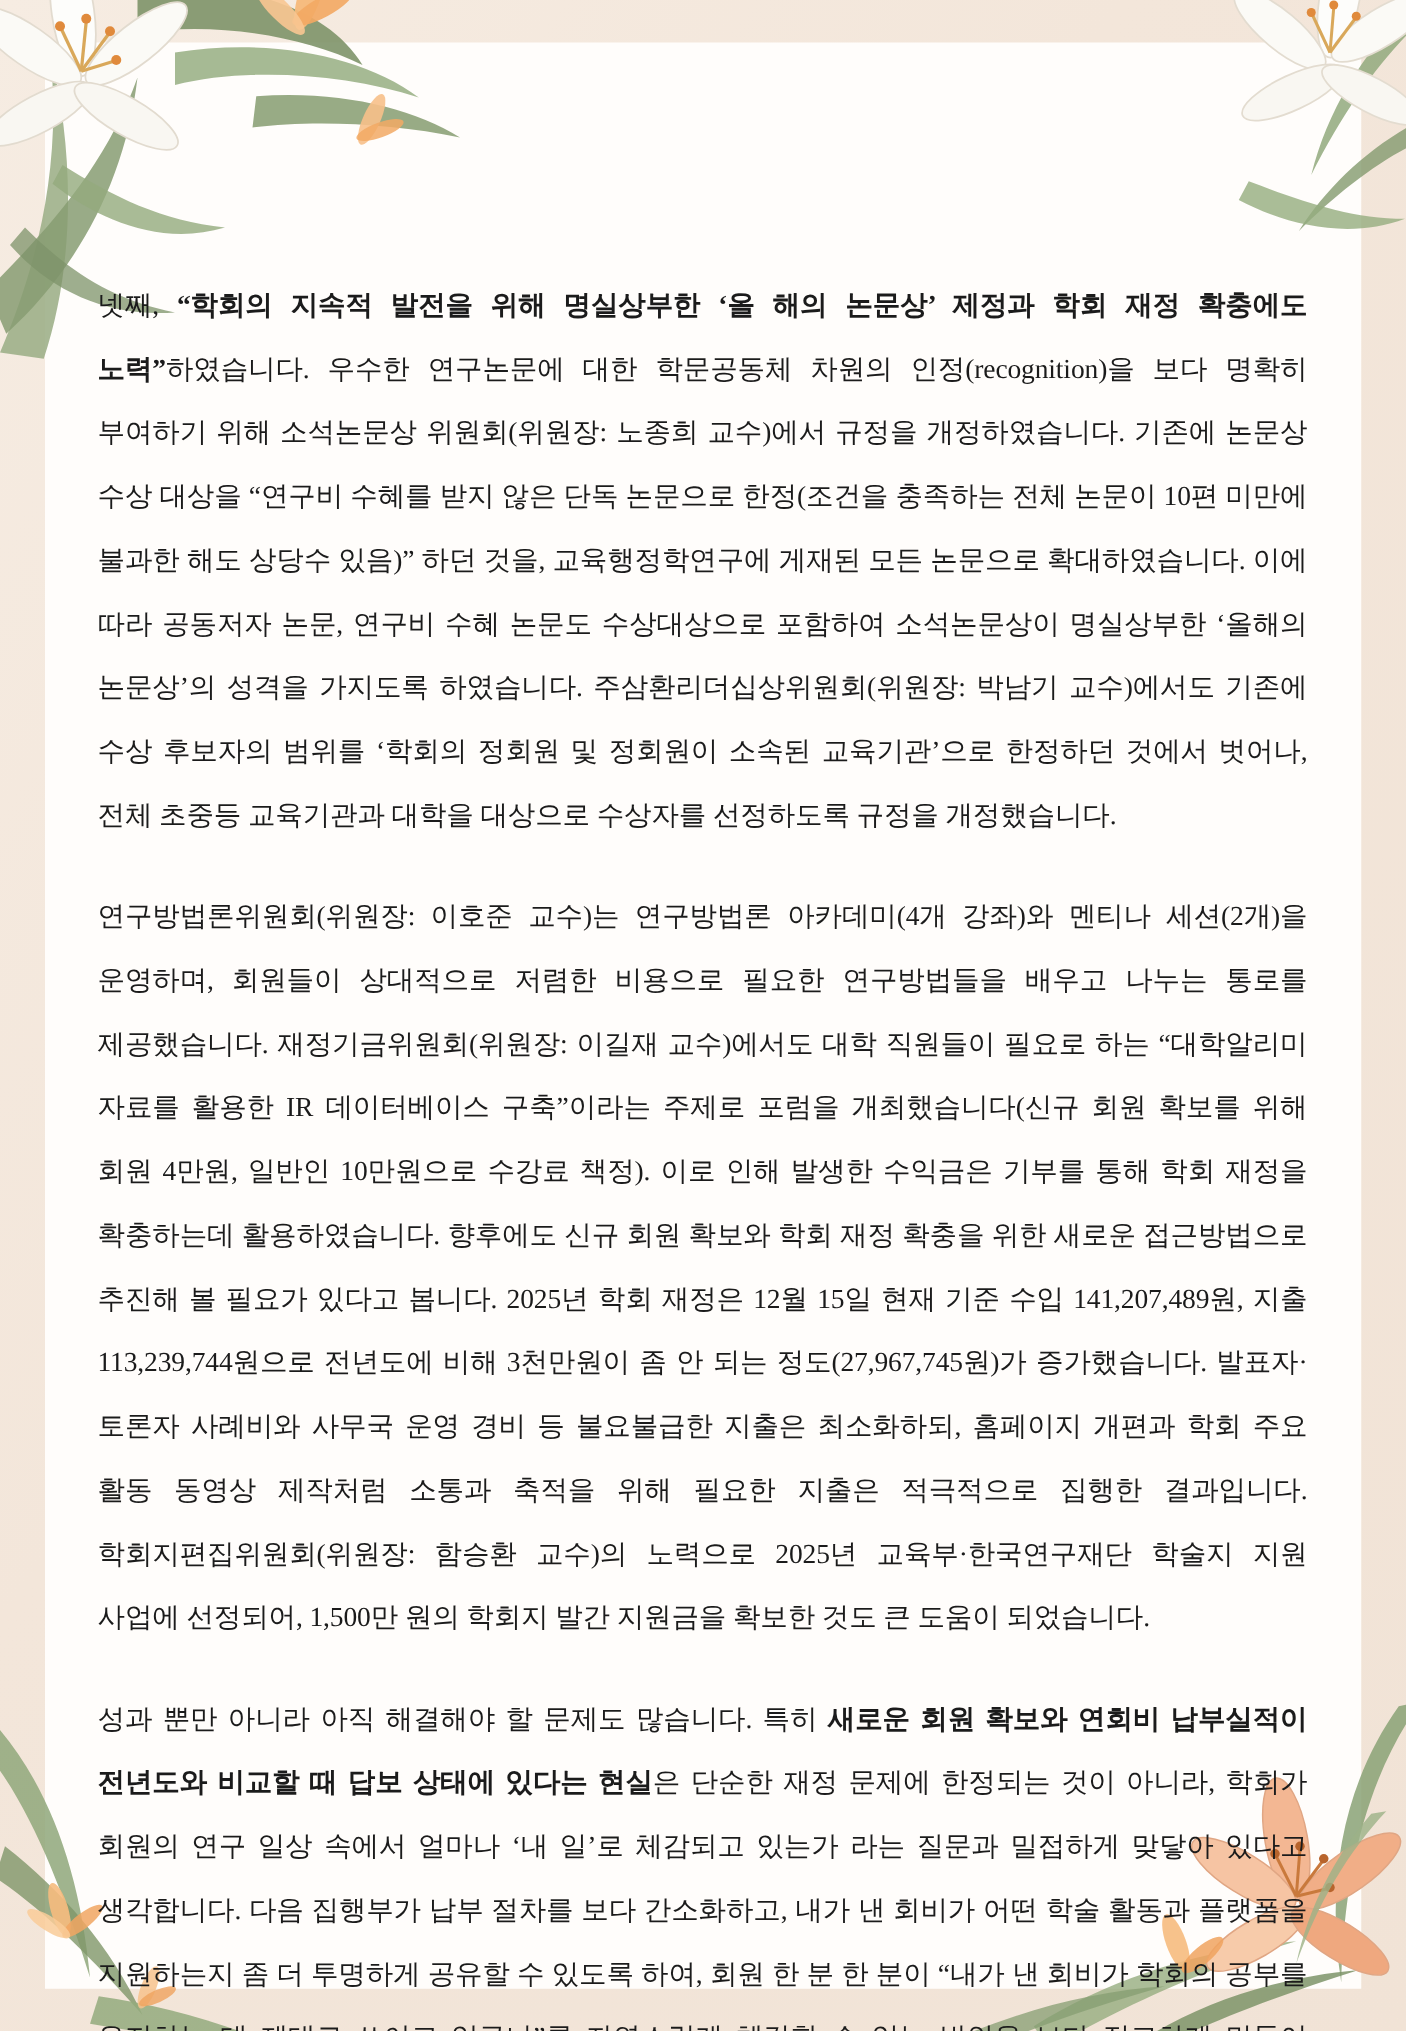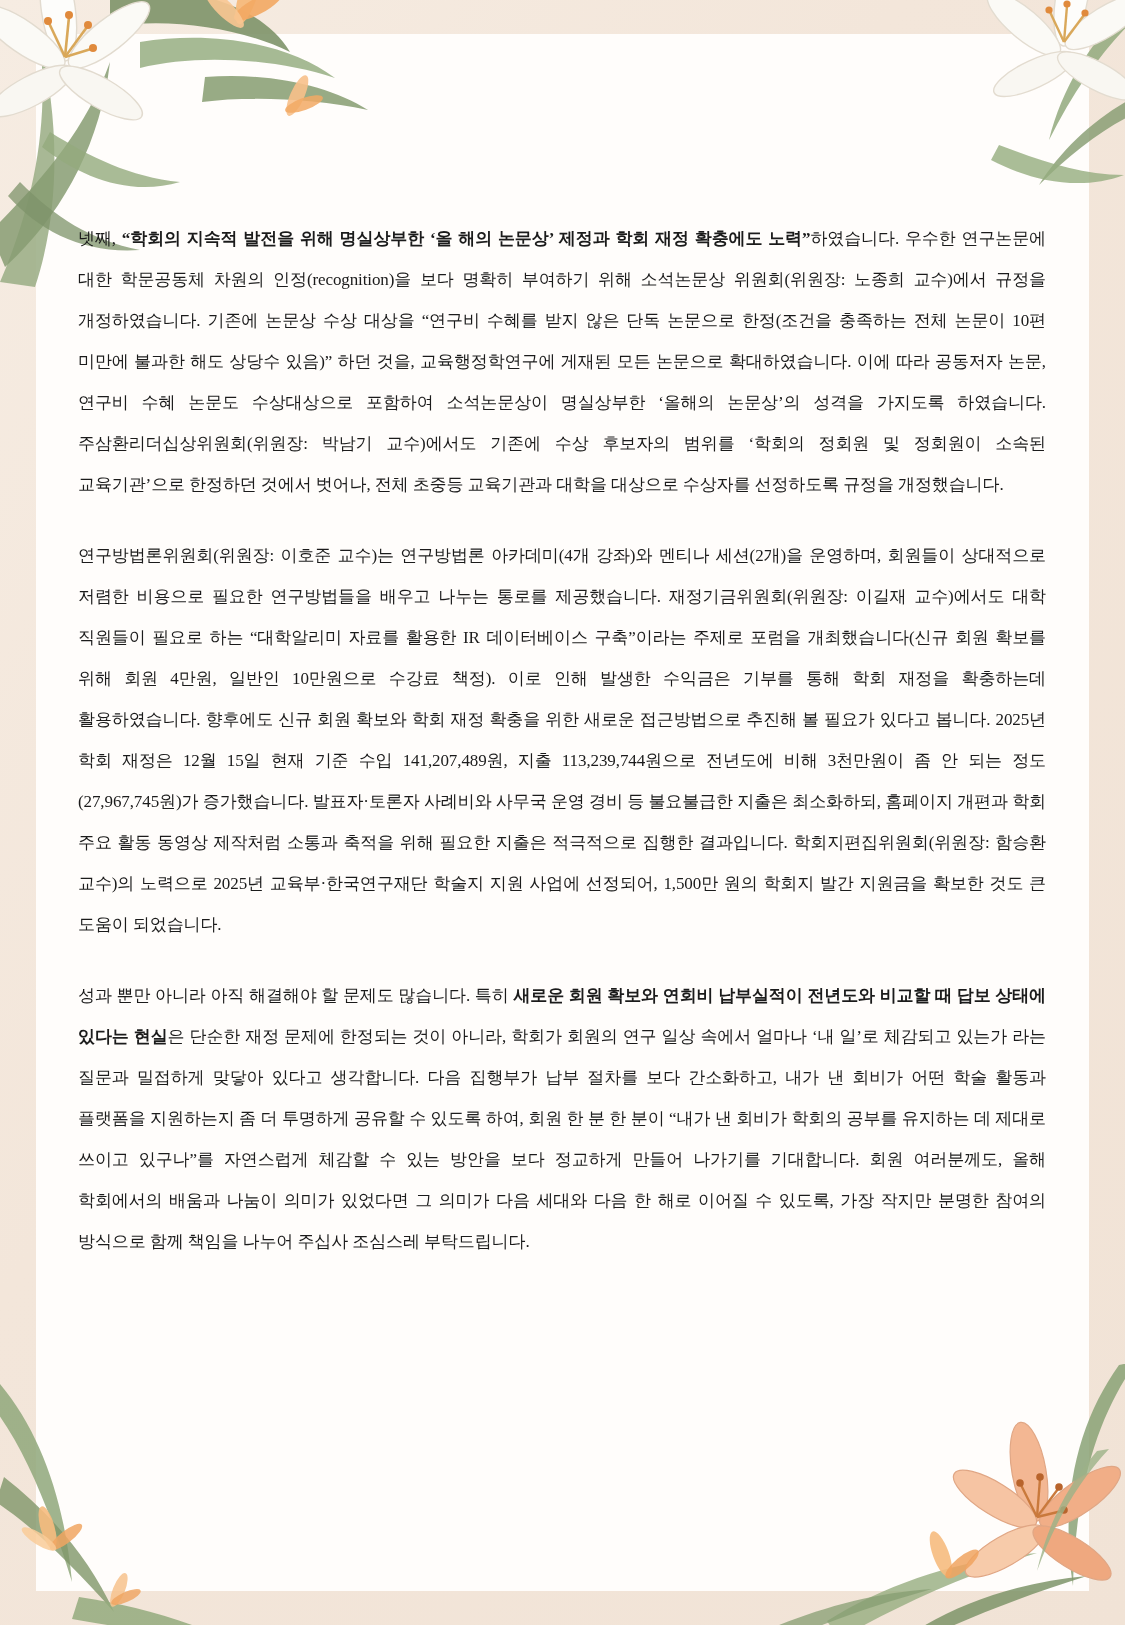--- a/index.html
+++ b/index.html
@@ -38,22 +38,22 @@
   #content {
     position: absolute;
     left: 78px;
     top: 218px;
     width: 968px;
     box-sizing: border-box;
     z-index: 5;
   }
 
   .para {
-    font-size: 17px;
-    line-height: 41px;
+    font-size: 22px;
+    line-height: 51px;
     color: #1b1b1b;
     text-align: justify;
     text-justify: inter-character;
     margin: 0 0 30px 0;
     letter-spacing: -0.1px;
     word-break: keep-all;
   }
   .para:last-child { margin-bottom: 0; }
 
   .para b, .para strong {

